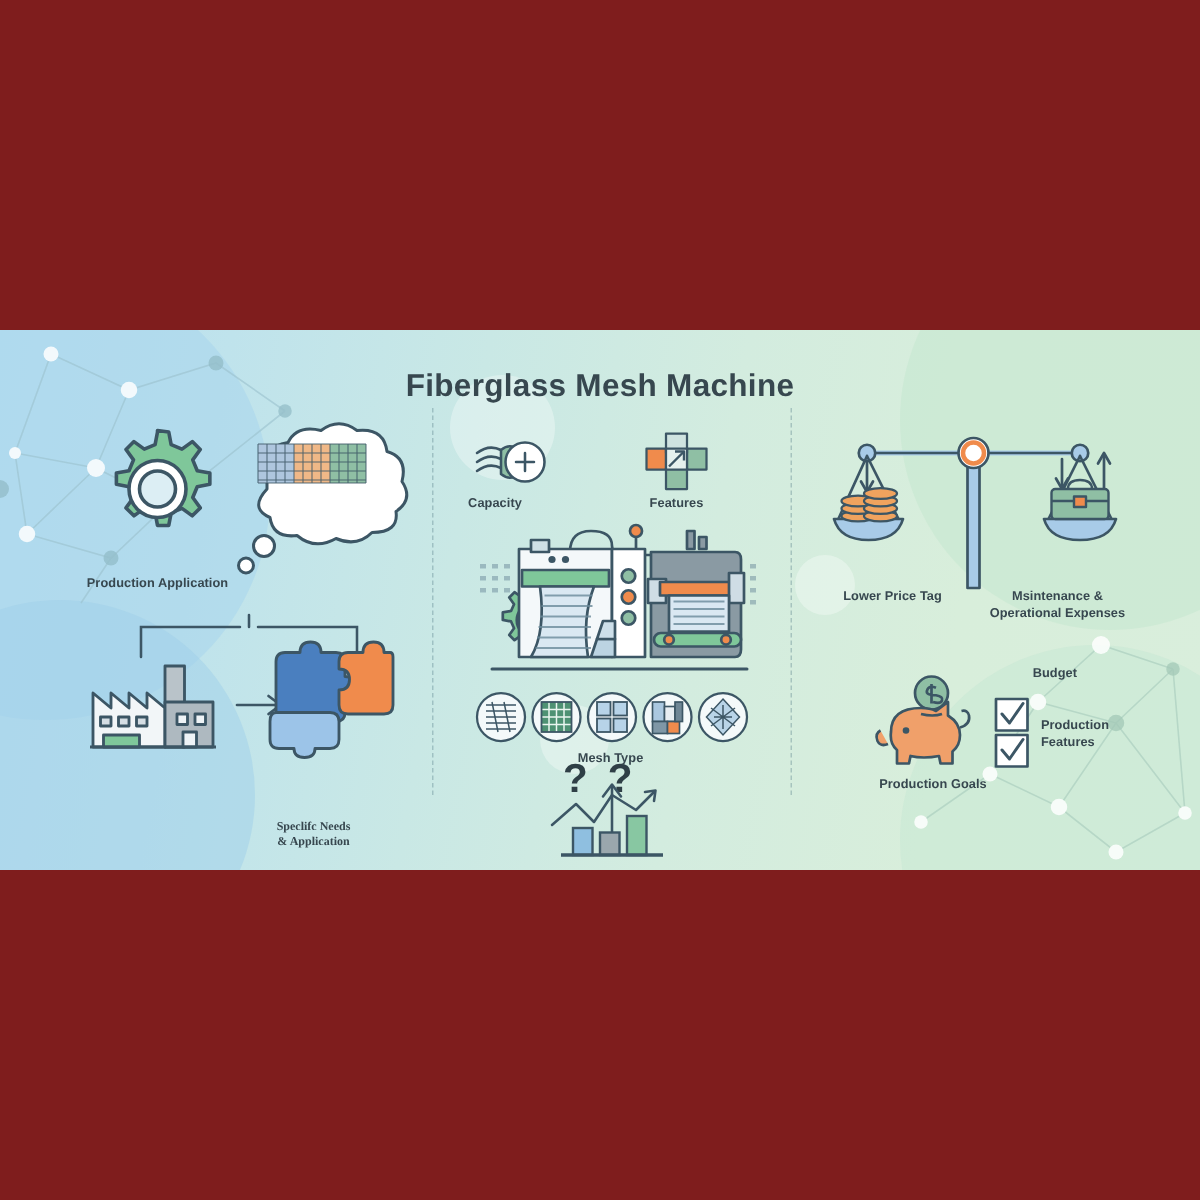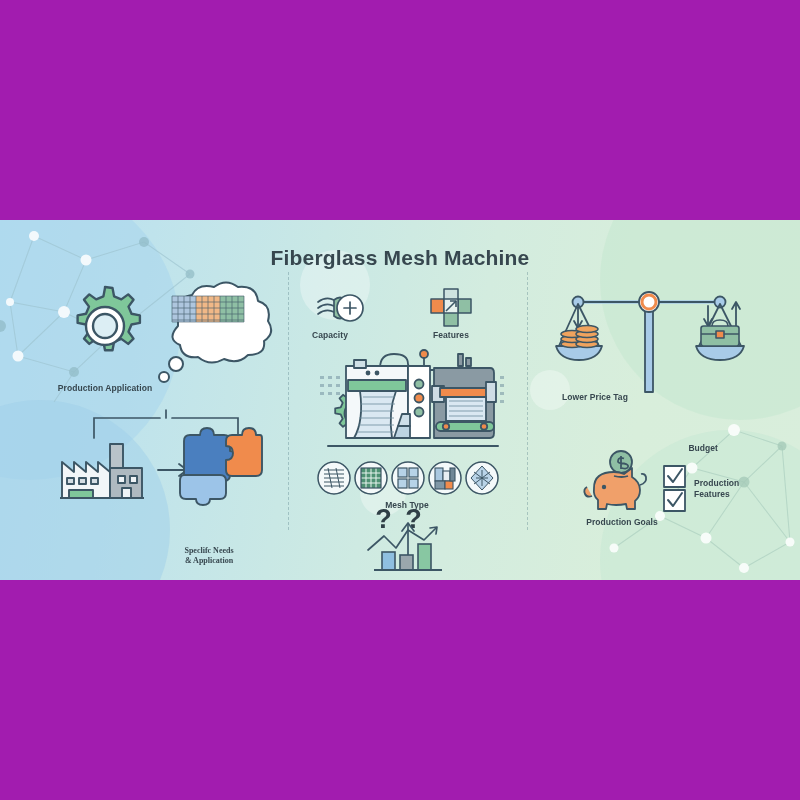--- a/index.html
+++ b/index.html
@@ -1,17 +1,17 @@
 <!DOCTYPE html>
 <html><head>
 <meta charset="utf-8">
 <style>
   html,body{margin:0;padding:0;background:#fff;}
   body{width:800px;height:800px;overflow:hidden;font-family:"Liberation Sans",sans-serif;}
-  #stage{position:relative;width:800px;height:800px;background:#a21caf;}
+  #stage{position:relative;width:800px;height:800px;background:#7f1d1d;}
 
   
   #band{
     position:absolute;left:0;top:220px;width:800px;height:360px;
     background:linear-gradient(100deg,#b9dff0 0%,#bfe3ec 18%,#c9e8e5 38%,#d3ecdf 58%,#d8eedb 78%,#d9eedc 100%);
     overflow:hidden;
   }
   .blob{position:absolute;border-radius:50%;pointer-events:none;}
   .blob-a{left:-120px;top:-40px;width:300px;height:300px;background:rgba(168,214,236,.55);}
   .blob-b{left:-90px;top:180px;width:260px;height:260px;background:rgba(160,208,234,.5);}
@@ -374,20 +374,24 @@
       </g>
 
       <g stroke="#3c5665" stroke-width="1.6" stroke-linejoin="round">
         <path fill="none" d="M156 44 q0-6 8-6 q8 0 8 6"></path>
         <rect x="145" y="44" width="38" height="20" rx="2.5" fill="#8fbfa4"></rect>
         <path d="M145 52 h38" fill="none"></path>
         <rect x="160" y="49" width="8" height="7" fill="#f08b4c"></rect>
       </g>
     </svg>
     <div class="cap" style="left:545px;top:172px;width:100px;">Lower Price Tag</div>
+    <div class="cap" style="left:640px;top:172px;width:130px;">
+      <span>Msintenance &amp;</span><br>
+      <span>Operational Expenses</span>
+    </div>
 
     <svg class="fig" style="left:582px;top:230px;" width="76" height="66" viewBox="0 0 76 66">
       <g stroke="#3c5665" stroke-width="1.8" stroke-linejoin="round">
         <circle cx="39" cy="12" r="11" fill="#8fbfa4"></circle>
         <path fill="none" d="M39 6 v13 M42 8.5 q-5-2 -6 2 q-1 3 6 3 q5 1 4 3.5 q-1 2.5 -6 1"></path>
         <path fill="#f0a06a" d="M12 38 q0-16 20-16 q6 0 10 2 l8-6 0 9 q8 5 8 13 q0 7 -5 11 l0 8 -8 0 -1-5 q-5 1 -10 1 q-5 0 -9-1 l-1 5 -8 0 0-9 q-5-4 -4-12z"></path>
         <path fill="#f0a06a" d="M5 37 q-4 2 -2 7 q2 4 7 2"></path>
         <circle cx="22" cy="37" r="2.2" fill="#3c5665" stroke="none"></circle>
         <path fill="none" d="M32 26 q8 2 14 0"></path>
         <path fill="none" d="M58 35 q7 -2 6 -8 q-1 -4 -5 -3"></path>

